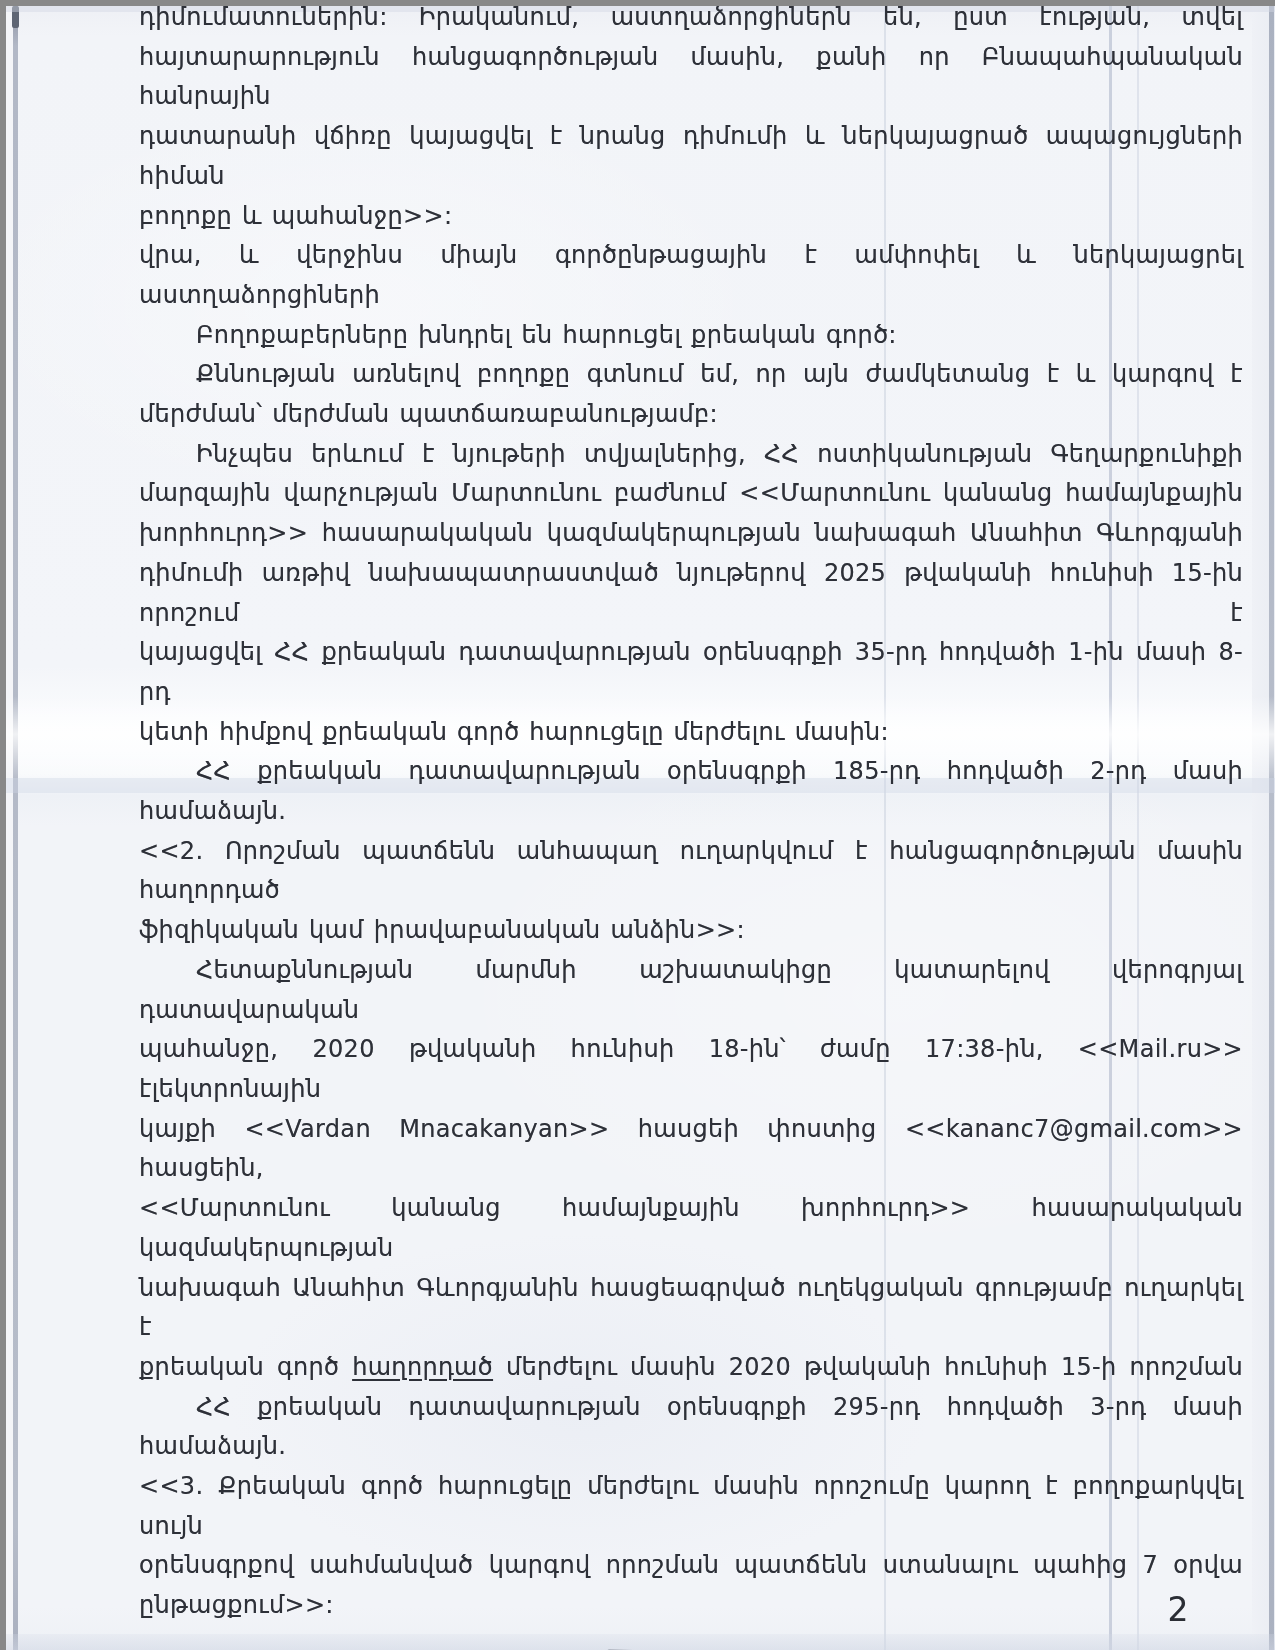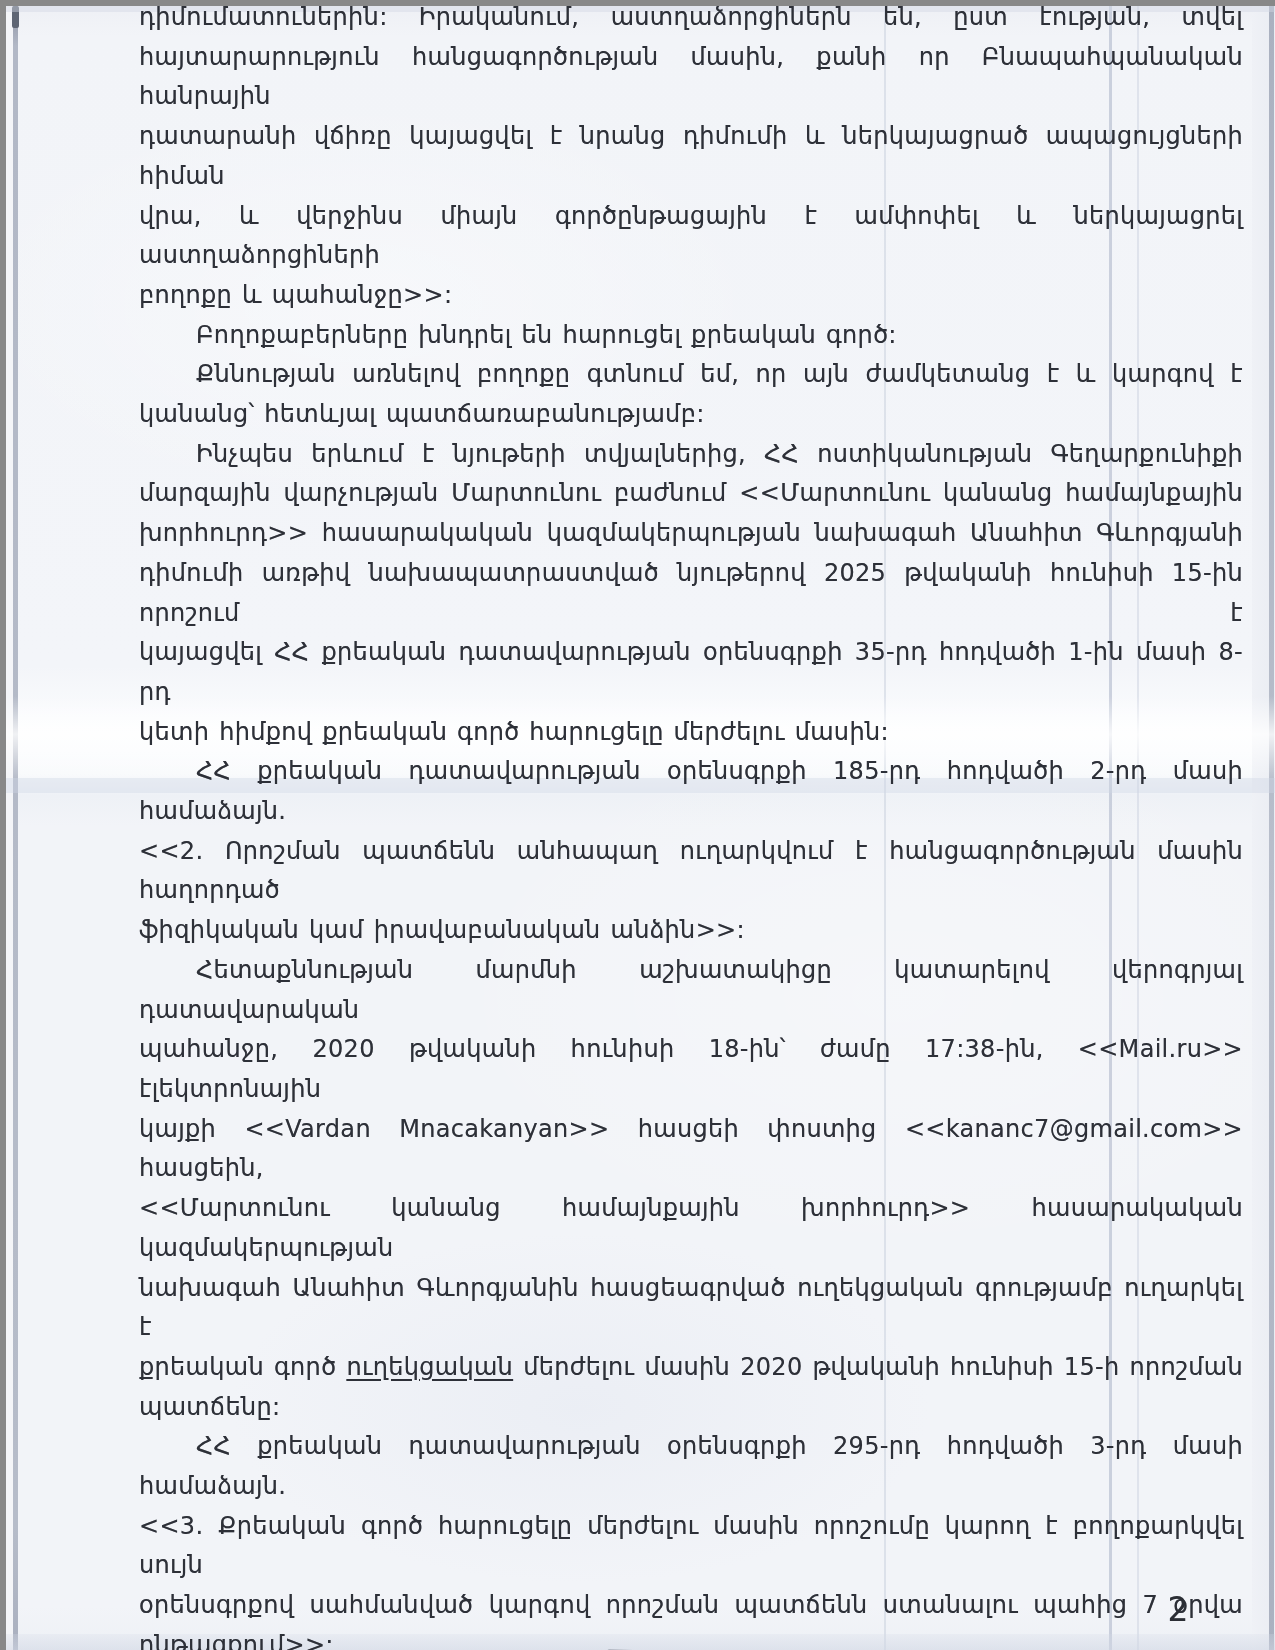--- a/index.html
+++ b/index.html
@@ -84,41 +84,40 @@
   <div class="band-blue"></div>
   <div class="band-bottom"></div>
   <div class="ink-smudge-1"></div>
   <div class="ink-smudge-2"></div>
   <div class="ink-smudge-3"></div>
 
   <div class="text-block">
       <div class="line just">դիմումատուներին: Իրականում, աստղաձորցիներն են, ըստ էության, տվել</div>
       <div class="line just">հայտարարություն հանցագործության մասին, քանի որ Բնապահպանական հանրային</div>
       <div class="line just">դատարանի վճիռը կայացվել է նրանց դիմումի և ներկայացրած ապացույցների հիման</div>
+      <div class="line">բողոքը և պահանջը&gt;&gt;:</div>
       <div class="line just">վրա, և վերջինս միայն գործընթացային է ամփոփել և ներկայացրել աստղաձորցիների</div>
-      <div class="line">բողոքը և պահանջը&gt;&gt;:</div>
       <div class="line indent">Բողոքաբերները խնդրել են հարուցել քրեական գործ:</div>
       <div class="line indent just">Քննության առնելով բողոքը գտնում եմ, որ այն ժամկետանց է և կարգով է</div>
-      <div class="line">կանանց՝ հետևյալ պատճառաբանությամբ:</div>
+      <div class="line">մերժման՝ մերժման պատճառաբանությամբ:</div>
       <div class="line indent just">Ինչպես երևում է նյութերի տվյալներից, ՀՀ ոստիկանության Գեղարքունիքի</div>
       <div class="line just">մարզային վարչության Մարտունու բաժնում &lt;&lt;Մարտունու կանանց համայնքային</div>
       <div class="line just">խորհուրդ&gt;&gt; հասարակական կազմակերպության նախագահ Անահիտ Գևորգյանի</div>
       <div class="line just">դիմումի առթիվ նախապատրաստված նյութերով 2025 թվականի հունիսի 15-ին որոշում է</div>
       <div class="line just">կայացվել ՀՀ քրեական դատավարության օրենսգրքի 35-րդ հոդվածի 1-ին մասի 8-րդ</div>
       <div class="line">կետի հիմքով քրեական գործ հարուցելը մերժելու մասին:</div>
       <div class="line indent just">ՀՀ քրեական դատավարության օրենսգրքի 185-րդ հոդվածի 2-րդ մասի համաձայն.</div>
       <div class="line just">&lt;&lt;2. Որոշման պատճենն անհապաղ ուղարկվում է հանցագործության մասին հաղորդած</div>
       <div class="line">ֆիզիկական կամ իրավաբանական անձին&gt;&gt;:</div>
       <div class="line indent just">Հետաքննության մարմնի աշխատակիցը կատարելով վերոգրյալ դատավարական</div>
       <div class="line just">պահանջը, 2020 թվականի հունիսի 18-ին՝ ժամը 17:38-ին, &lt;&lt;Mail.ru&gt;&gt; էլեկտրոնային</div>
       <div class="line just">կայքի &lt;&lt;Vardan Mnacakanyan&gt;&gt; հասցեի փոստից &lt;&lt;kananc7@gmail.com&gt;&gt; հասցեին,</div>
       <div class="line just">&lt;&lt;Մարտունու կանանց համայնքային խորհուրդ&gt;&gt; հասարակական կազմակերպության</div>
       <div class="line just">նախագահ Անահիտ Գևորգյանին հասցեագրված ուղեկցական գրությամբ ուղարկել է</div>
-      <div class="line just">քրեական գործ <span class="ul">ուղեկցական</span> մերժելու մասին 2020 թվականի հունիսի 15-ի որոշման</div>
-      <div class="line">պատճենը:</div>
+      <div class="line just">քրեական գործ <span class="ul">հաղորդած</span> մերժելու մասին 2020 թվականի հունիսի 15-ի որոշման</div>
       <div class="line indent just">ՀՀ քրեական դատավարության օրենսգրքի 295-րդ հոդվածի 3-րդ մասի համաձայն.</div>
       <div class="line just">&lt;&lt;3. Քրեական գործ հարուցելը մերժելու մասին որոշումը կարող է բողոքարկվել սույն</div>
       <div class="line just">օրենսգրքով սահմանված կարգով որոշման պատճենն ստանալու պահից 7 օրվա</div>
       <div class="line">ընթացքում&gt;&gt;:</div>
     </div>
 
   <div class="page-number">2</div>
 </div>
 
 </body></html>

